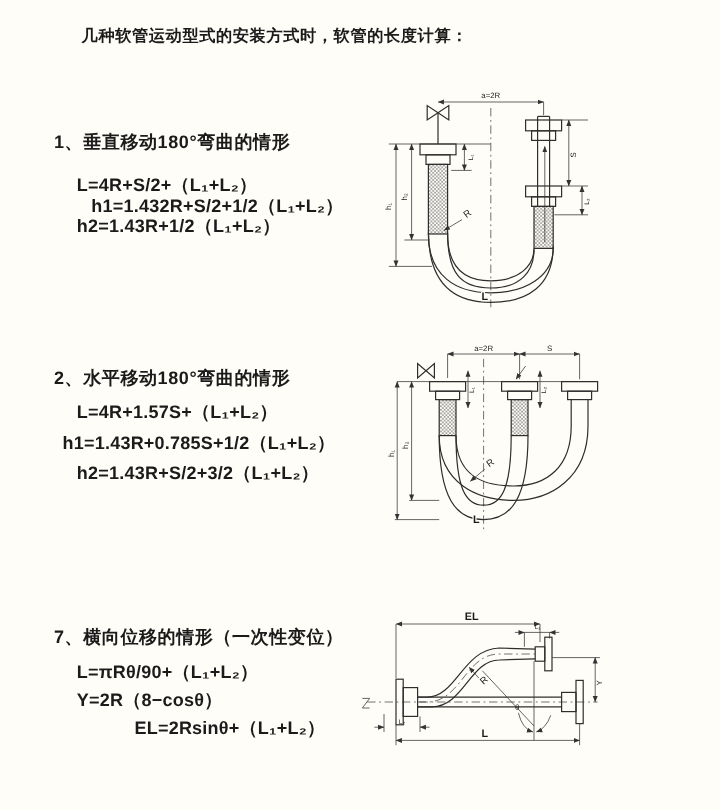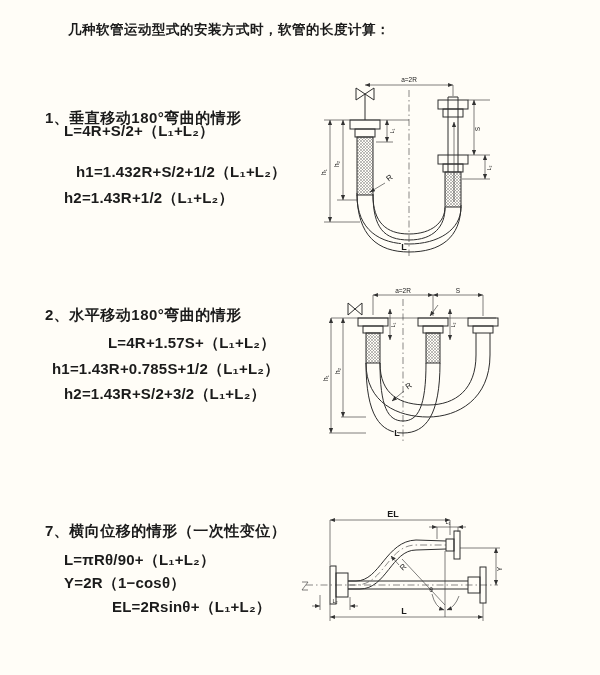--- a/index.html
+++ b/index.html
@@ -23,32 +23,32 @@
   .dimtxt-sm{font-size:5.5px;}
   .biglbl{font-size:9px;font-weight:600;paint-order:stroke;stroke:#fffdf7;stroke-width:2px;}
   .rlbl{font-size:8px;}
 </style>
 </head>
 <body>
 
 <div class="abs doc-title" style="left:46px;top:21px;margin-left:22px;">几种软管运动型式的安装方式时，软管的长度计算：</div>
 
 <div class="abs sec-heading" style="left:45px;top:109px;">1、垂直移动180°弯曲的情形</div>
-<div class="abs formula" style="left:64px;top:122px;">L=4R+S/2+（L₁+L₂）</div>
+<div class="abs formula" style="left:64px;top:145px;">L=4R+S/2+（L₁+L₂）</div>
 <div class="abs formula" style="left:76px;top:163px;">h1=1.432R+S/2+1/2（L₁+L₂）</div>
-<div class="abs formula" style="left:64px;top:189px;text-align:center;">h2=1.43R+1/2（L₁+L₂）</div>
+<div class="abs formula" style="left:64px;top:179px;text-align:center;">h2=1.43R+1/2（L₁+L₂）</div>
 
 <div class="abs sec-heading" style="left:45px;top:306px;">2、水平移动180°弯曲的情形</div>
-<div class="abs formula" style="left:64px;top:334px;margin-left:44px;">L=4R+1.57S+（L₁+L₂）</div>
+<div class="abs formula" style="left:64px;top:334px;">L=4R+1.57S+（L₁+L₂）</div>
 <div class="abs formula" style="left:52px;top:360px;">h1=1.43R+0.785S+1/2（L₁+L₂）</div>
 <div class="abs formula" style="left:64px;top:385px;">h2=1.43R+S/2+3/2（L₁+L₂）</div>
 
 <div class="abs sec-heading" style="left:45px;top:522px;">7、横向位移的情形（一次性变位）</div>
 <div class="abs formula" style="left:64px;top:551px;">L=πRθ/90+（L₁+L₂）</div>
-<div class="abs formula" style="left:64px;top:574px;">Y=2R（1−cosθ）</div>
+<div class="abs formula" style="left:64px;top:574px;">Y=2R（8−cosθ）</div>
 <div class="abs formula" style="left:76px;top:598px;margin-left:36px;">EL=2Rsinθ+（L₁+L₂）</div>
 
 <svg style="left:310px;top:72px;" width="190" height="192" viewBox="0 0 190 192">
   <defs>
     <marker id="ar1" viewBox="0 0 10 10" refX="9.5" refY="5" markerWidth="8" markerHeight="8" orient="auto-start-reverse">
       <path d="M0,1 L10,5 L0,9 Z" fill="#333"></path>
     </marker>
     <pattern id="hz1" width="3" height="3" patternUnits="userSpaceOnUse">
       <path d="M0,0 L3,3 M3,0 L0,3" stroke="#7a7a7a" stroke-width="0.5"></path>
     </pattern>

